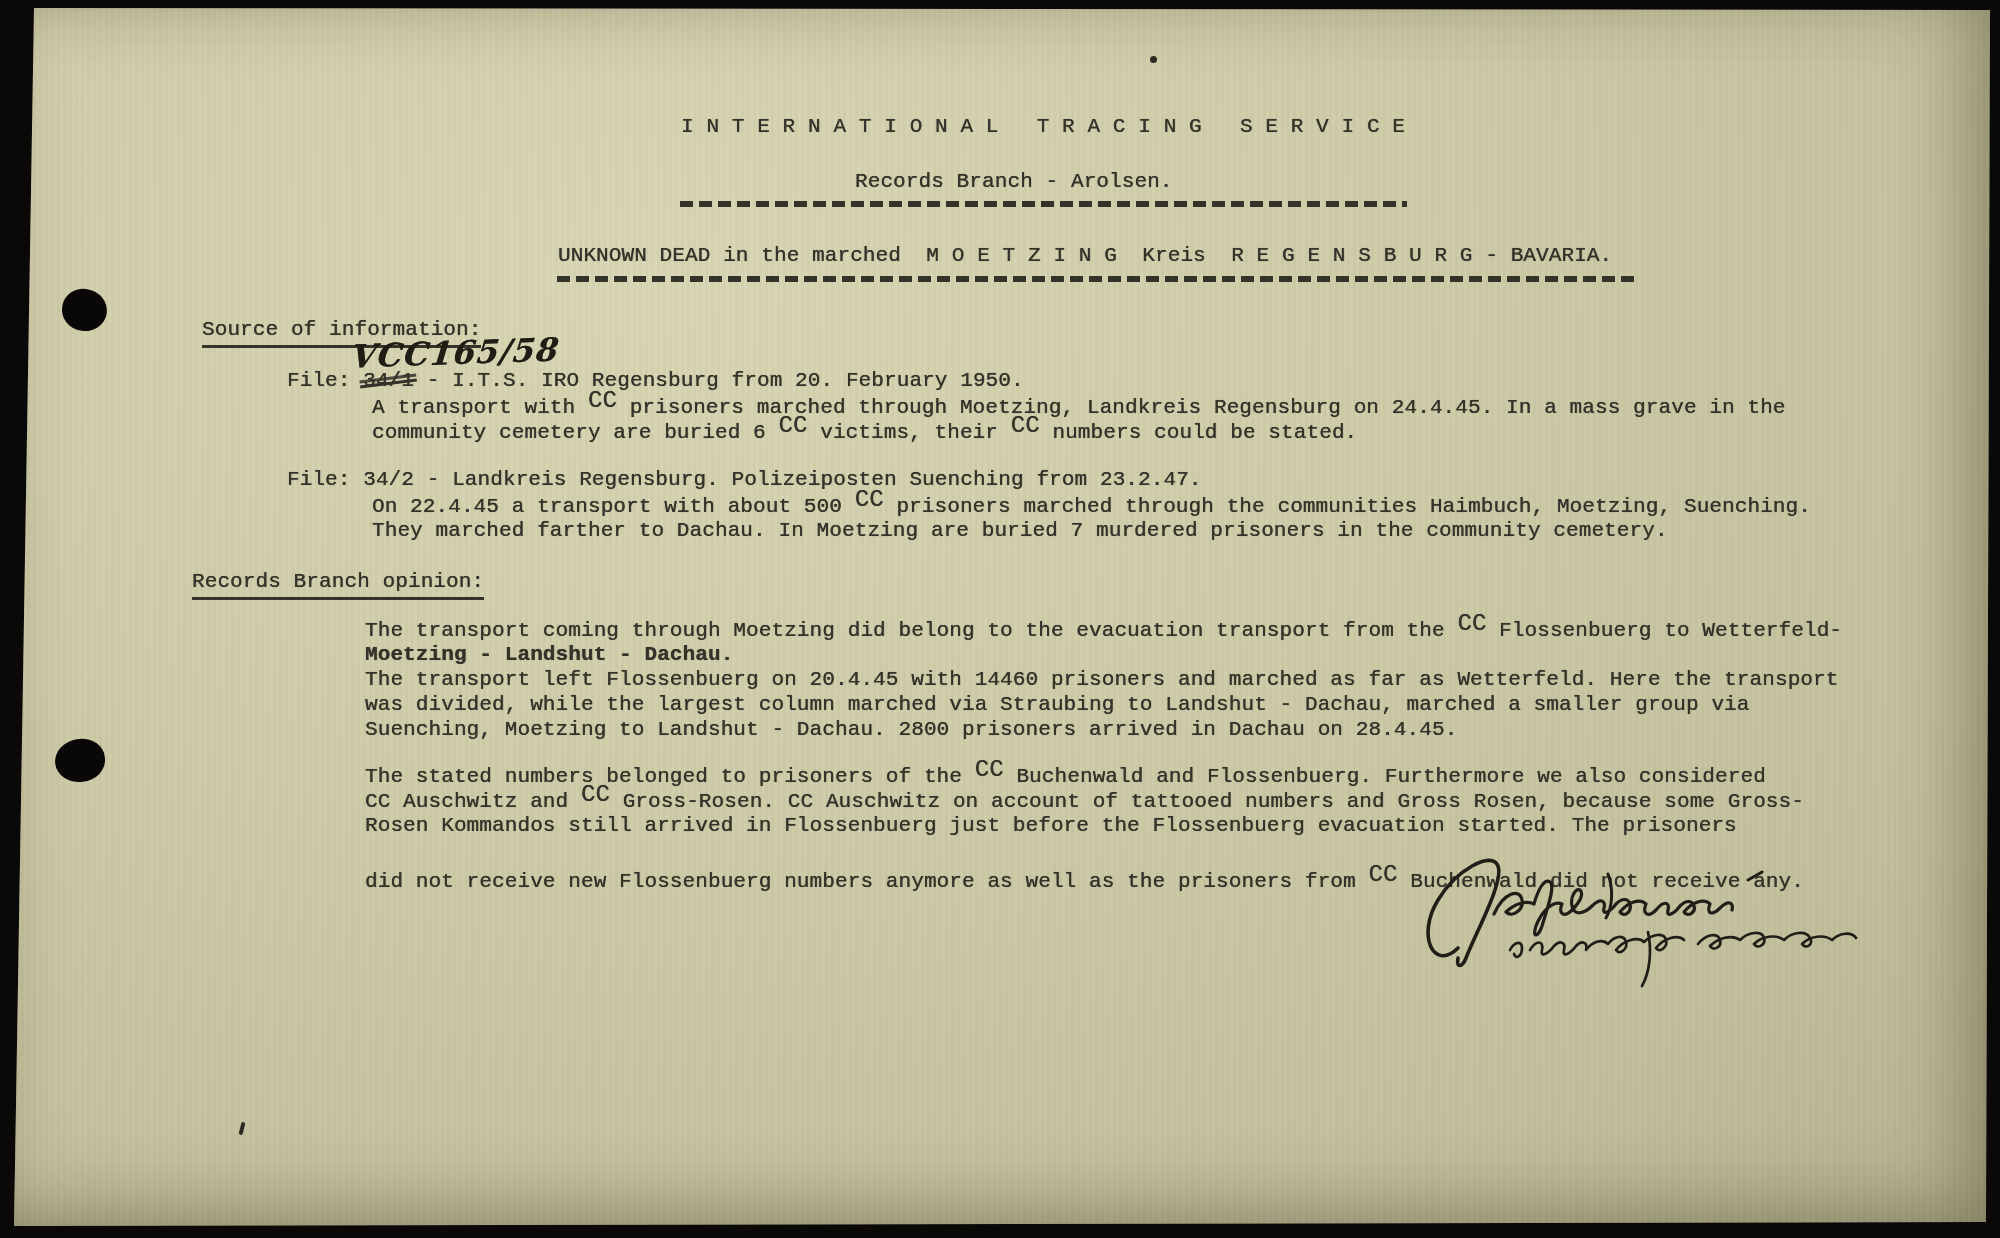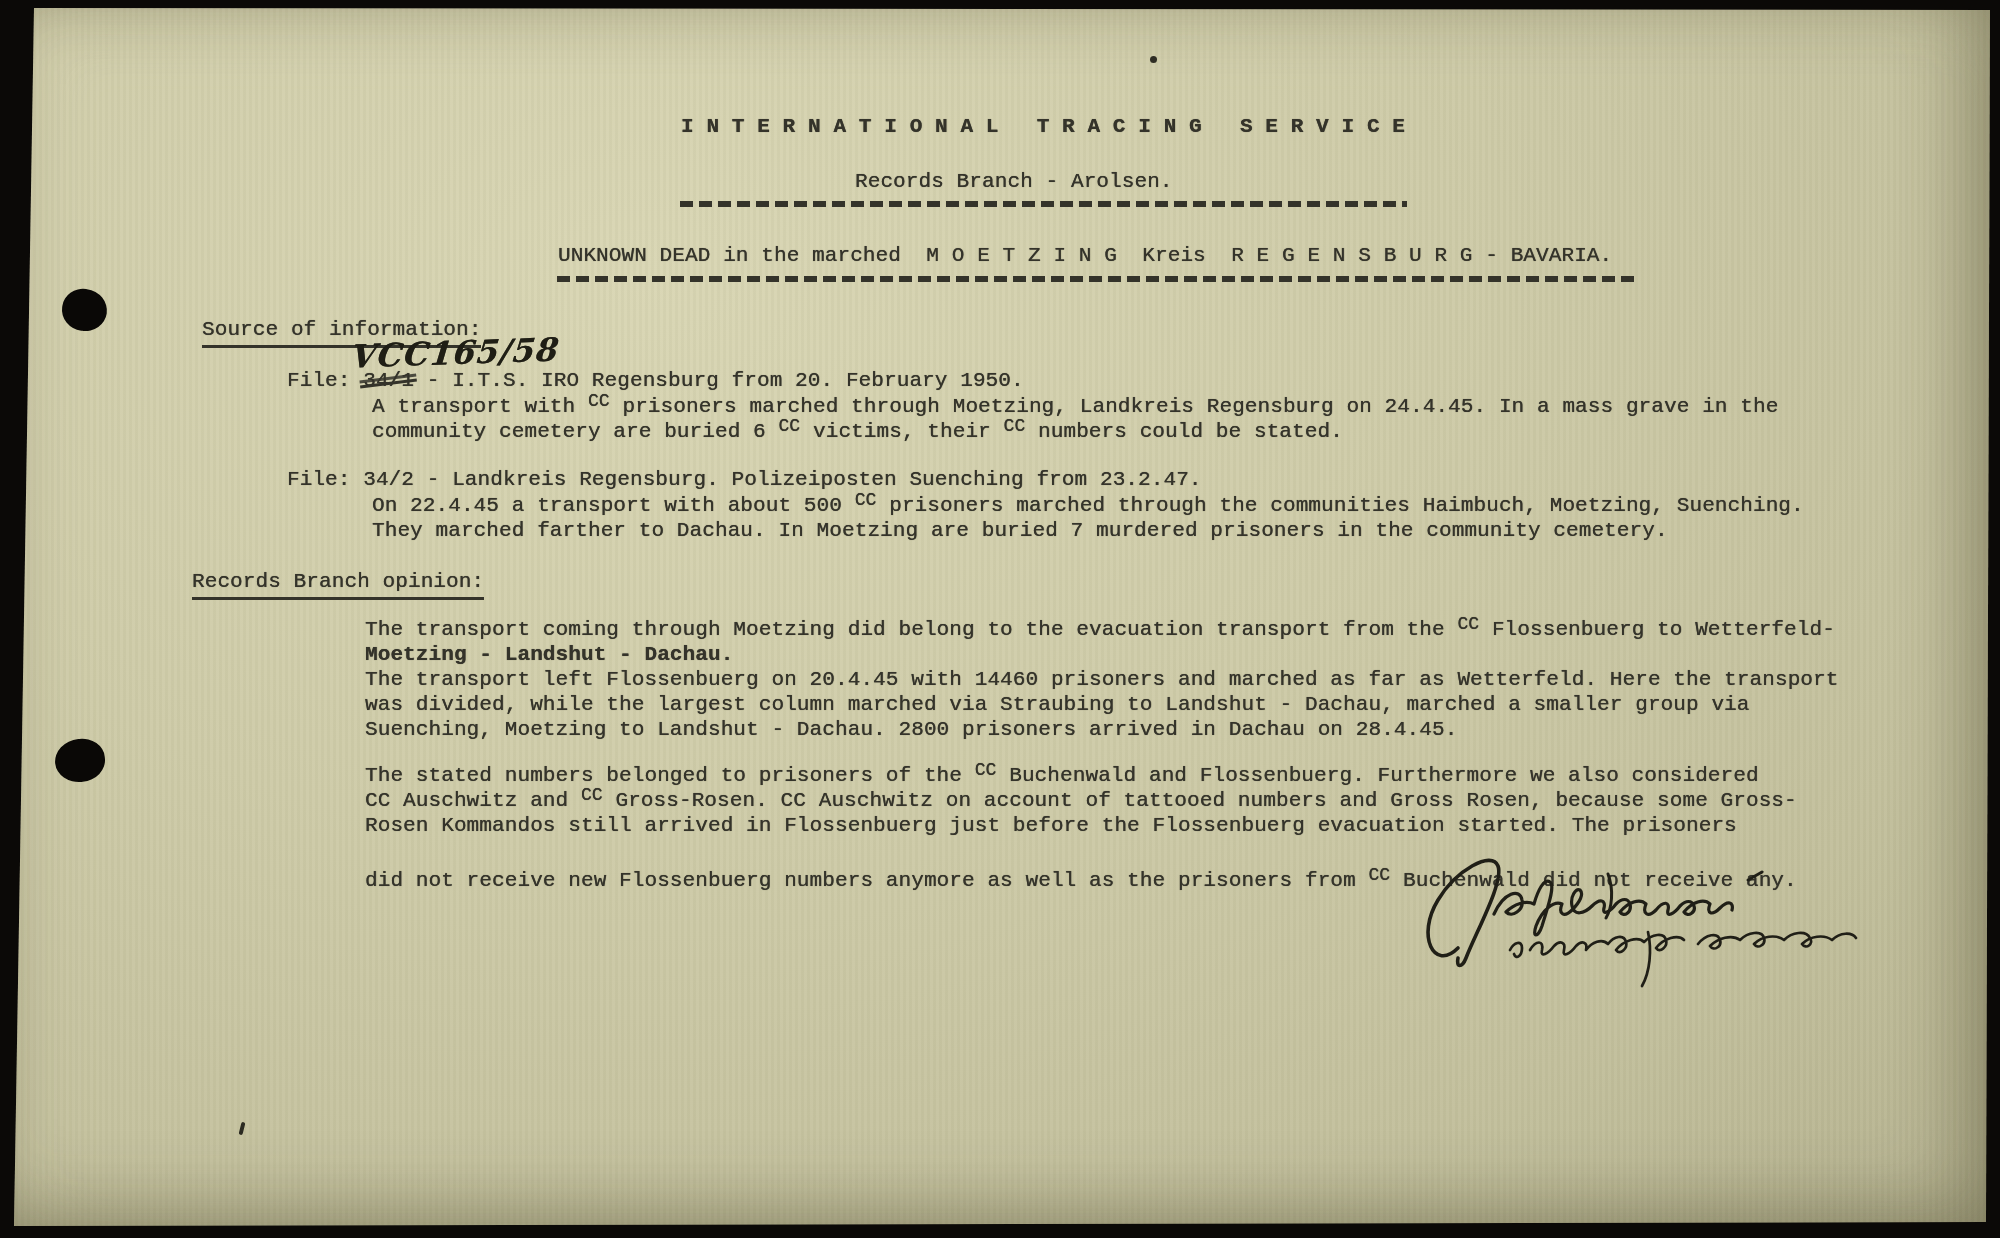--- a/index.html
+++ b/index.html
@@ -17,21 +17,21 @@
     content:"";position:absolute;inset:0;pointer-events:none;
     box-shadow:inset 0 0 70px rgba(70,66,34,0.28), inset -30px -24px 80px rgba(52,50,26,0.30), inset 26px 18px 70px rgba(240,238,206,0.22);
   }
 
   
   .tline{
     position:absolute;white-space:pre;color:#34332a;font-size:21px;line-height:24px;
     text-shadow:0 0 0.7px rgba(52,51,42,0.85), 0.4px 0.4px 0.5px rgba(52,51,42,0.35);
     letter-spacing:0.1px;
   }
-  .tline .sup{display:inline-block;transform:translateY(-6px);font-size:18px;}
+  .tline .sup{display:inline-block;transform:translateY(-6px);font-size:24px;}
   .tline .strike{position:relative;display:inline-block;text-align:center;}
   .tline .strike::after{
     content:"";position:absolute;left:-3px;right:-3px;top:54%;height:3px;background:#34332a;
     transform:rotate(-7deg);box-shadow:0 -5px 0 0 rgba(52,51,42,0.85);
   }
   .tline.heading{border-bottom:0;}
   .tline.heading .u{border-bottom:3px solid #34332a;padding-bottom:4px;}
 
   
   .dashes{
@@ -62,21 +62,21 @@
 </style>
 </head>
 <body>
 
 <div class="paper">
 
   <div class="dashes d1"></div>
   <div class="dashes d2"></div>
 
   <div id="typed-layer">
-      <div class="tline" style="left: 681px; top: 115px; font-weight: bold;"><span>I N T E R N A T I O N A L   T R A C I N G   S E R V I C E</span></div>
+      <div class="tline" style="left: 681px; top: 115px;"><span>I N T E R N A T I O N A L   T R A C I N G   S E R V I C E</span></div>
       <div class="tline" style="left: 855px; top: 170px;"><span>Records Branch - Arolsen.</span></div>
       <div class="tline" style="left: 558px; top: 244px;"><span>UNKNOWN DEAD in the marched  M O E T Z I N G  Kreis  R E G E N S B U R G - BAVARIA.</span></div>
       <div class="tline heading" style="left: 202px; top: 318px;"><span class="u">Source of information:</span></div>
       <div class="tline" style="left: 287px; top: 369px;"><span>File: </span><span class="strike">34/1</span><span> - I.T.S. IRO Regensburg from 20. February 1950.</span></div>
       <div class="tline" style="left: 372px; top: 395px;"><span>A transport with </span><span class="sup">CC</span><span> prisoners marched through Moetzing, Landkreis Regensburg on 24.4.45. In a mass grave in the</span></div>
       <div class="tline" style="left: 372px; top: 420px;"><span>community cemetery are buried 6 </span><span class="sup">CC</span><span> victims, their </span><span class="sup">CC</span><span> numbers could be stated.</span></div>
       <div class="tline" style="left: 287px; top: 468px;"><span>File: 34/2 - Landkreis Regensburg. Polizeiposten Suenching from 23.2.47.</span></div>
       <div class="tline" style="left: 372px; top: 494px;"><span>On 22.4.45 a transport with about 500 </span><span class="sup">CC</span><span> prisoners marched through the communities Haimbuch, Moetzing, Suenching.</span></div>
       <div class="tline" style="left: 372px; top: 519px;"><span>They marched farther to Dachau. In Moetzing are buried 7 murdered prisoners in the community cemetery.</span></div>
       <div class="tline heading" style="left: 192px; top: 570px; text-align: center;"><span class="u">Records Branch opinion:</span></div>

